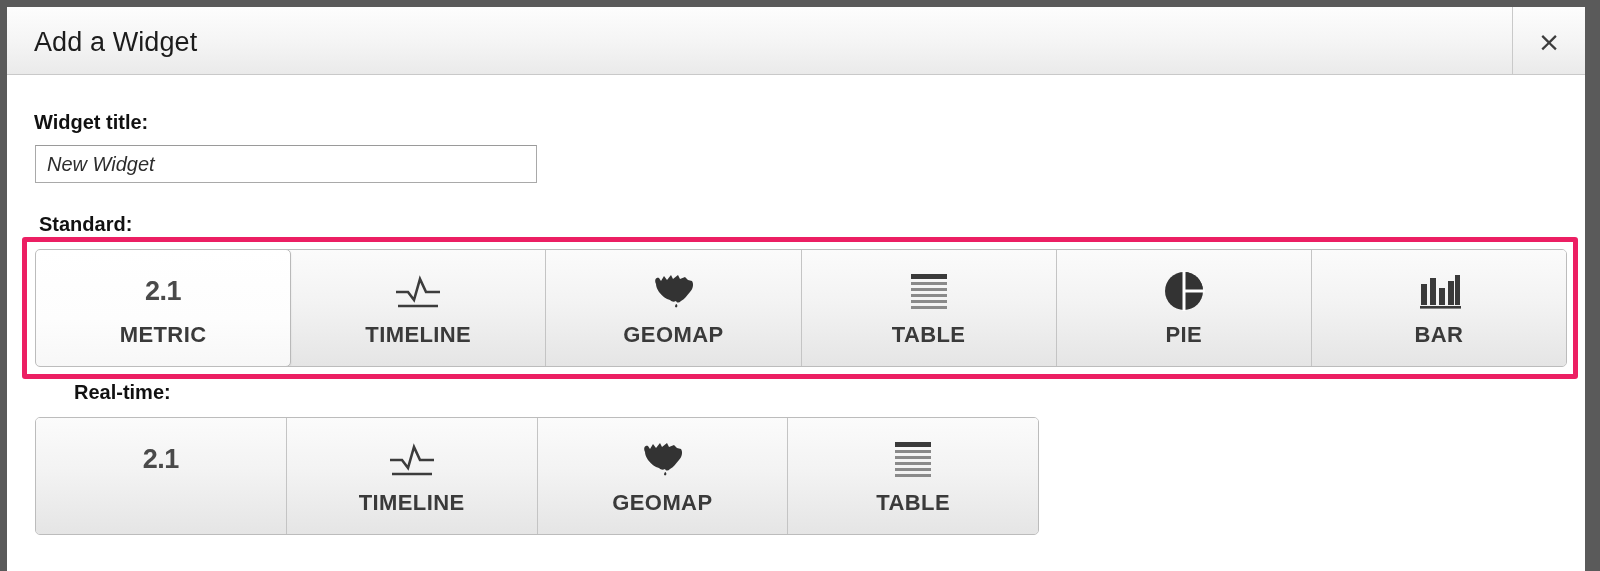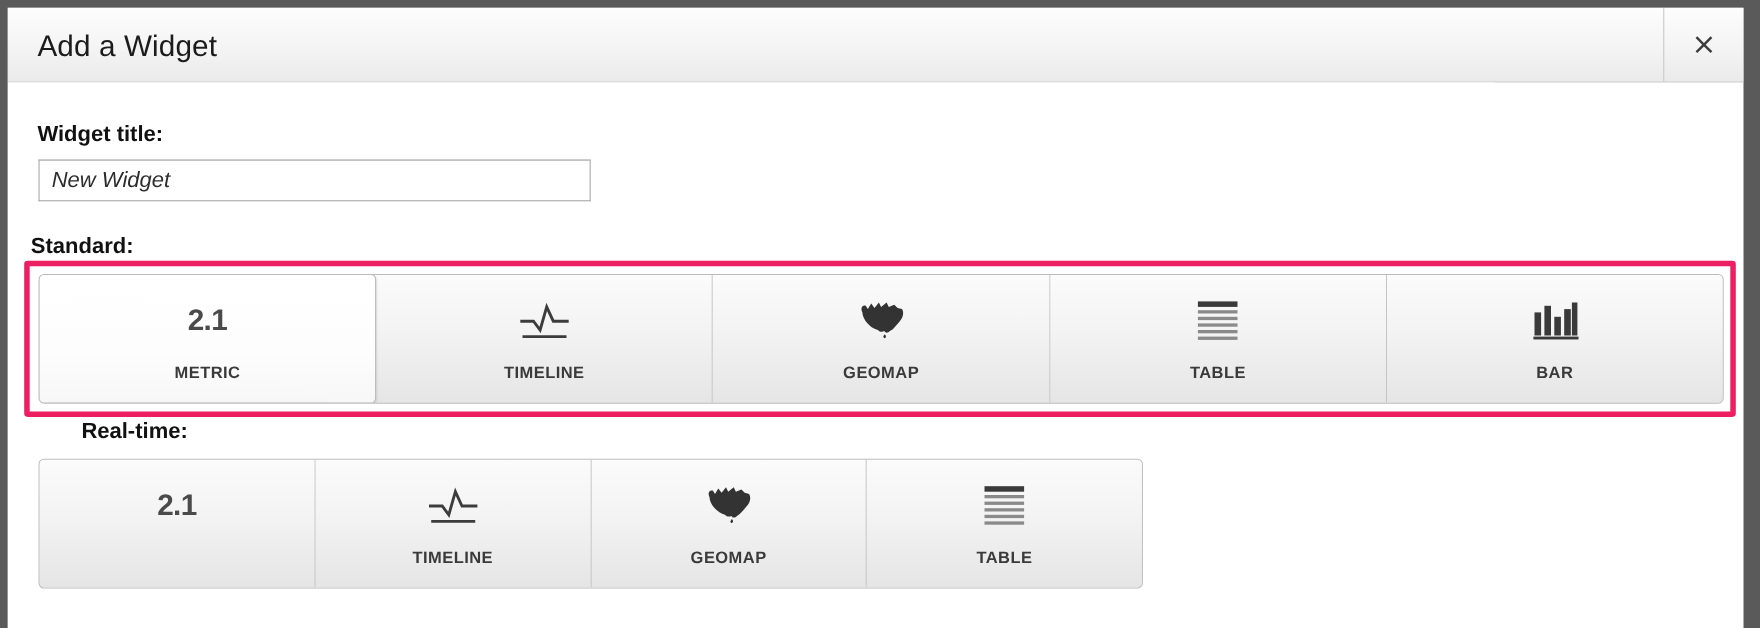--- a/index.html
+++ b/index.html
@@ -88,21 +88,21 @@
 
   .section-label {
     position: absolute;
     font-size: 20px;
     font-weight: bold;
     color: #111111;
     white-space: nowrap;
   }
 
   #label-widget-title { left: 27px; top: 36px; }
-  #label-standard     { left: 21px; top: 138px; }
+  #label-standard     { left: 32px; top: 138px; }
   #label-realtime     { left: 27px; top: 306px; margin-left: 40px; }
 
   
   #widget-title-input {
     position: absolute;
     left: 28px;
     top: 70px;
     width: 502px;
     height: 38px;
     border: 1px solid #a9a9a9;
@@ -181,21 +181,21 @@
     align-items: center;
     justify-content: center;
   }
 
   .wbtn-label {
     position: absolute;
     left: 0;
     right: 0;
     bottom: 18px;
     text-align: center;
-    font-size: 15px;
+    font-size: 22px;
     font-weight: bold;
     color: #3a3a3a;
     letter-spacing: 0.4px;
   }
 
   
   .icon-numeric {
     font-size: 27px;
     font-weight: bold;
     color: #4a4a4a;
@@ -260,20 +260,31 @@
                 <rect x="5" y="18" width="36" height="3" fill="#8a8a8a"></rect>
                 <rect x="5" y="24" width="36" height="3" fill="#8a8a8a"></rect>
                 <rect x="5" y="30" width="36" height="3" fill="#8a8a8a"></rect>
                 <rect x="5" y="36" width="36" height="3" fill="#8a8a8a"></rect>
               </svg>
             </div>
             <div class="wbtn-label">TABLE</div>
           </div>
           <div class="wbtn">
             <div class="wbtn-icon">
+              <svg class="icon-svg" width="44" height="44" viewBox="0 0 44 44">
+                <circle cx="22" cy="22" r="19" fill="#333333"></circle>
+                <path d="M22 22 L22 3 A19 19 0 0 1 41 22 Z" fill="#333333"></path>
+                <line x1="22" y1="2" x2="22" y2="42" stroke="#ffffff" stroke-width="3"></line>
+                <line x1="22" y1="22" x2="43" y2="22" stroke="#ffffff" stroke-width="3"></line>
+              </svg>
+            </div>
+            <div class="wbtn-label">PIE</div>
+          </div>
+          <div class="wbtn">
+            <div class="wbtn-icon">
               <svg class="icon-svg" width="48" height="42" viewBox="0 0 48 42">
                 <rect x="6" y="14" width="6" height="21" fill="#3a3a3a"></rect>
                 <rect x="15" y="8" width="6" height="27" fill="#3a3a3a"></rect>
                 <rect x="24" y="18" width="6" height="17" fill="#3a3a3a"></rect>
                 <rect x="33" y="11" width="6" height="24" fill="#3a3a3a"></rect>
                 <rect x="40" y="5" width="5" height="30" fill="#3a3a3a"></rect>
                 <rect x="5" y="36" width="41" height="2.6" fill="#3a3a3a"></rect>
               </svg>
             </div>
             <div class="wbtn-label">BAR</div>

